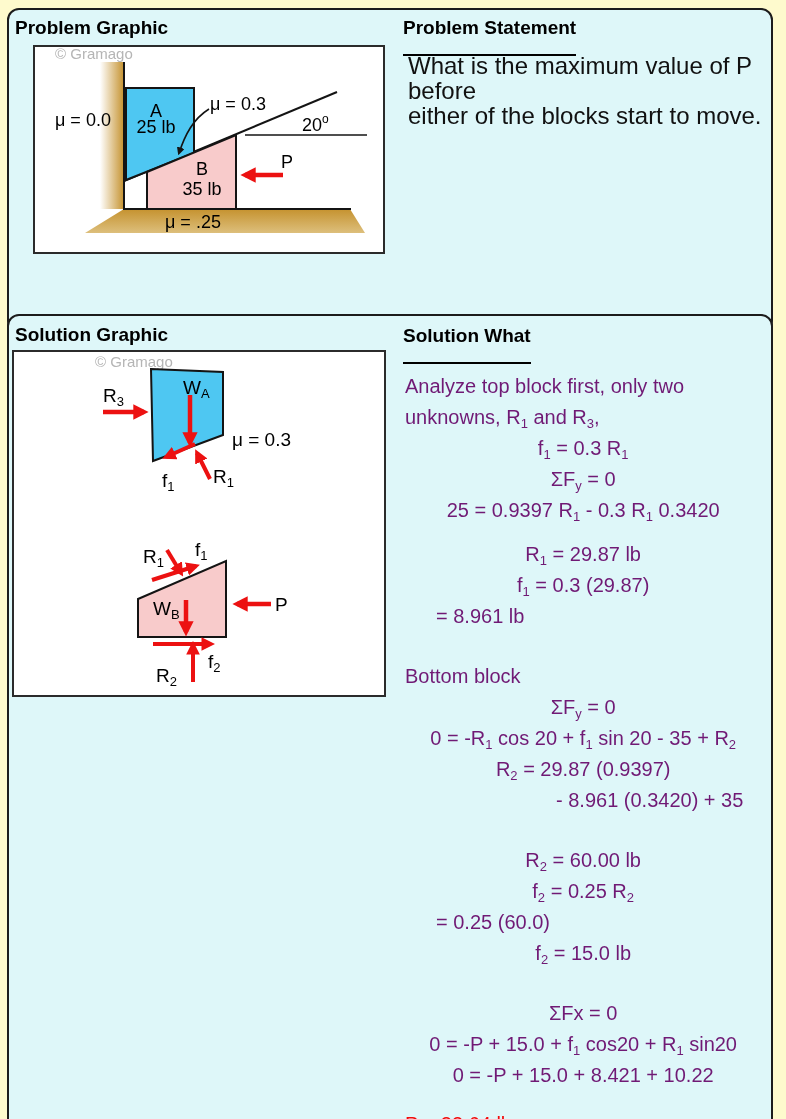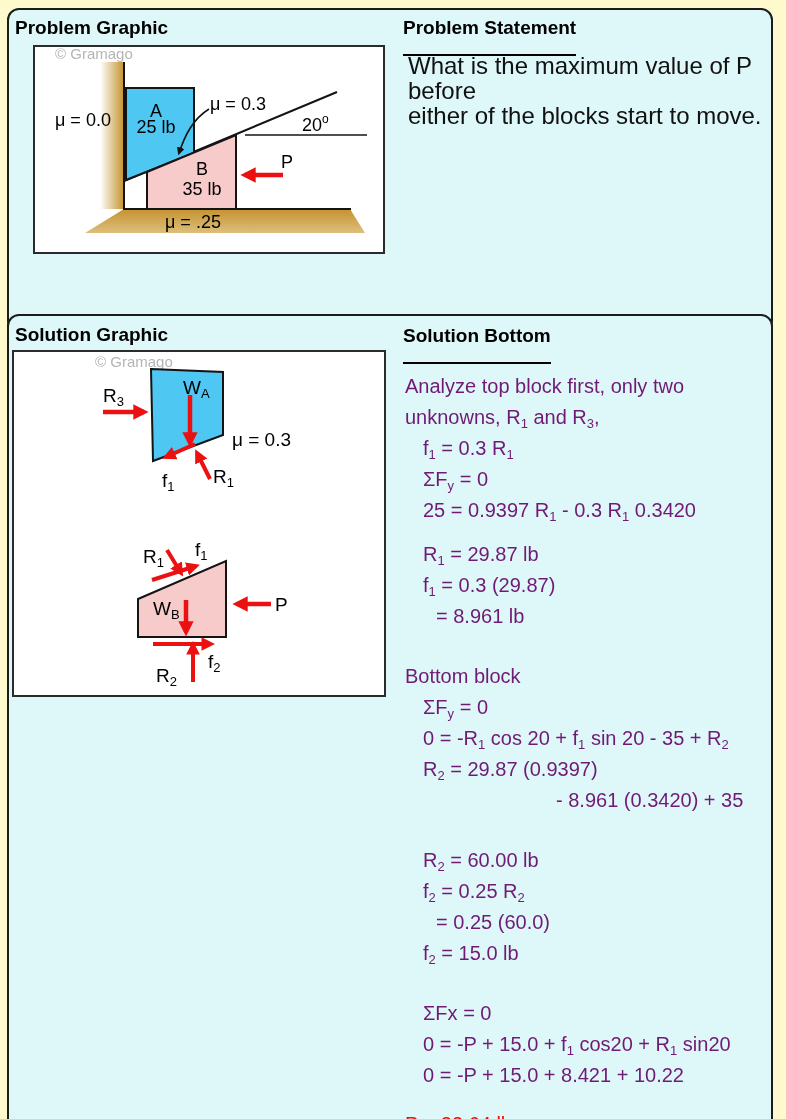--- a/index.html
+++ b/index.html
@@ -18,21 +18,21 @@
   .ptitle{position:absolute;margin:0;font-size:19px;font-weight:bold;color:#000;white-space:nowrap;}
   .underline{border-bottom:2px solid #000;padding-bottom:15px;}
   .gbox{position:absolute;background:#fff;border:2px solid #2b2b2b;}
   .gbox-problem{left:24px;top:35px;width:348px;height:205px;}
   .gbox-solution{left:3px;top:34px;width:370px;height:343px;}
   .statement{position:absolute;left:399px;top:43px;font-size:24px;line-height:25px;color:#111;}
   .steps{position:absolute;left:394px;top:9px;}
   .slines{margin:7px 0 0 2px;}
   .sline{font-size:20px;line-height:31px;white-space:nowrap;color:#701a75;}
   .sline sub{font-size:13px;vertical-align:-4px;line-height:0;}
-  .ind0{margin-left:0;} .ind1{margin-left:18px;} .ind2{margin-left:31px;} .ind3{margin-left:151px;}
+  .ind0{margin-left:0;} .ind1{margin-left:18px;text-align:center;} .ind2{margin-left:31px;} .ind3{margin-left:151px;}
   .red{color:var(--result_red,#F40B0B);}
   svg text{font-family:"Liberation Sans",sans-serif;}
   .wm{font-size:15px;fill:var(--watermark_gray,#B5B5B5);}
   .dlbl{font-size:18px;fill:#000;}
   .flbl{font-size:19px;fill:#000;}
   .svgsub{font-size:13px;}
   .svgsup{font-size:12px;}
   .blockA{fill:var(--block_a,#4EC7F2);stroke:#141414;stroke-width:2;}
   .blockB{fill:var(--block_b,#F8CBCB);stroke:#141414;stroke-width:2;}
   .kline{stroke:#141414;stroke-width:2;fill:none;}
@@ -135,21 +135,21 @@
 
       <defs>
         <marker id="ahr2" viewBox="0 0 10 10" refX="7" refY="5" markerWidth="3.4" markerHeight="3.4" orient="auto-start-reverse">
           <path d="M0,0 L10,5 L0,10 z" fill="#EC1111"></path>
         </marker>
       </defs>
     </svg>
   </div>
 
   <div class="steps">
-    <h2 class="ptitle underline" style="position:static;display:inline-block;">Solution Bottom</h2>
+    <h2 class="ptitle underline" style="position:static;display:inline-block;">Solution What</h2>
     <div class="slines">
         <div class="sline ind0">Analyze top block first, only two</div>
         <div class="sline ind0">unknowns, R<sub>1</sub> and R<sub>3</sub>,</div>
         <div class="sline ind1">f<sub>1</sub> = 0.3 R<sub>1</sub></div>
         <div class="sline ind1">ΣF<sub>y</sub> = 0</div>
         <div class="sline ind1">25 = 0.9397 R<sub>1</sub> - 0.3 R<sub>1</sub> 0.3420</div>
         <div style="height: 13px;"></div>
         <div class="sline ind1">R<sub>1</sub> = 29.87 lb</div>
         <div class="sline ind1">f<sub>1</sub> = 0.3 (29.87)</div>
         <div class="sline ind2">= 8.961 lb</div>

